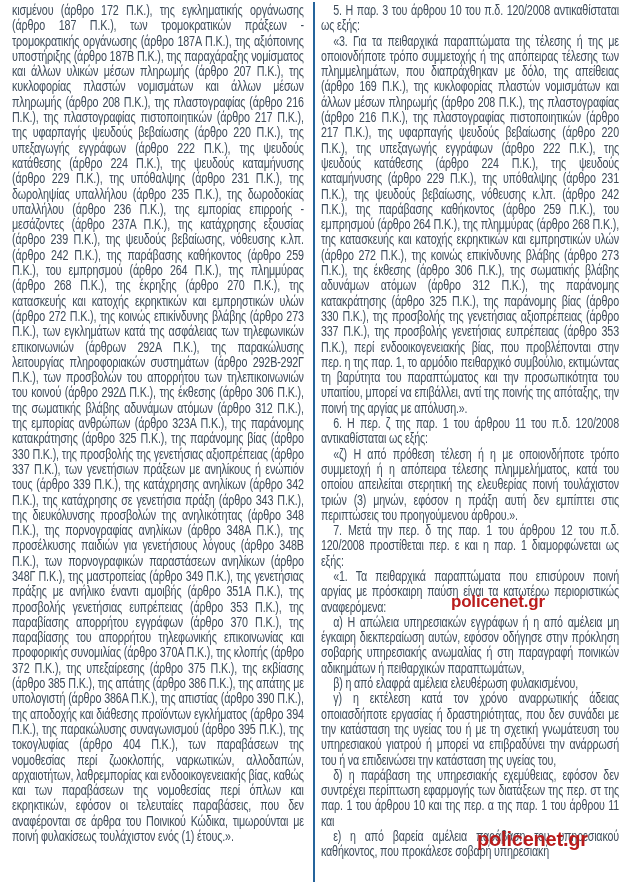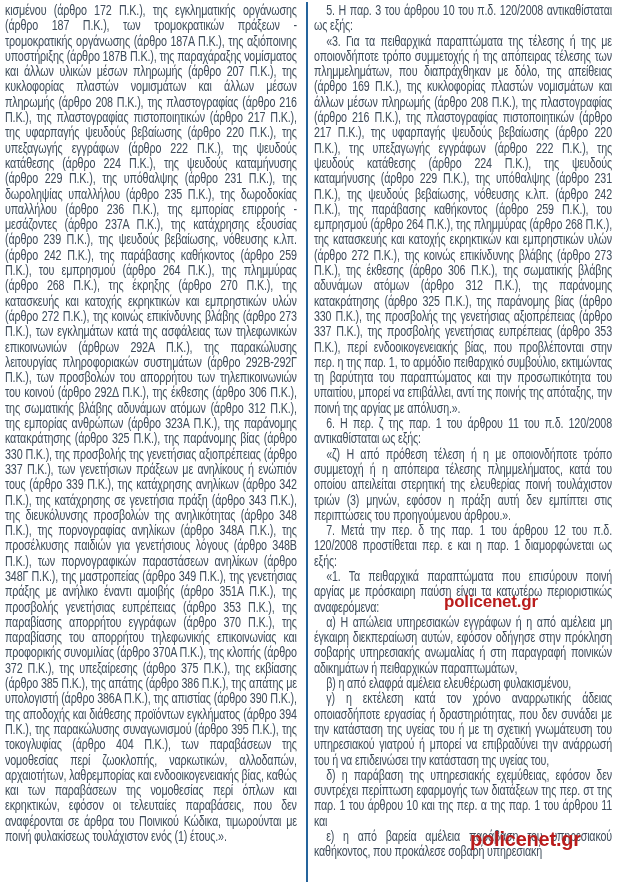--- a/index.html
+++ b/index.html
@@ -10,20 +10,21 @@
     width: 619px;
     height: 887px;
     position: relative;
     overflow: hidden;
     background: #ffffff;
     font-family: "Liberation Sans", "DejaVu Sans", sans-serif;
   }
   .page {
     position: absolute;
     inset: 0;
+    margin-left: 7px;
   }
   .col {
     position: absolute;
     top: 3px;
     transform-origin: 0 0;
     color: #3e4c5b;
     font-size: 14px;
     line-height: 15.3px;
     letter-spacing: -0.2px;
     text-align: justify;

